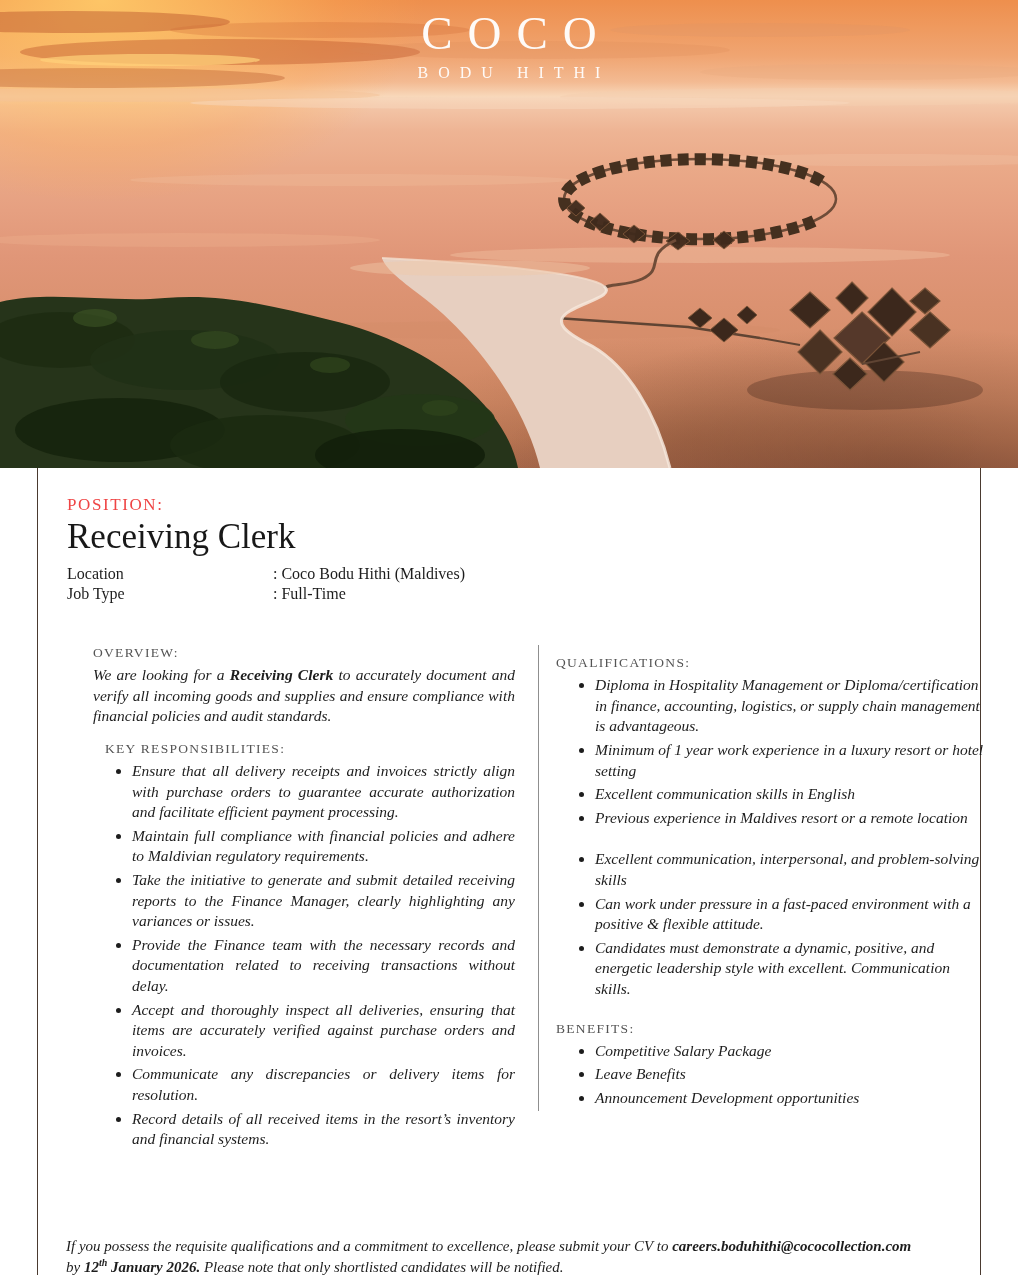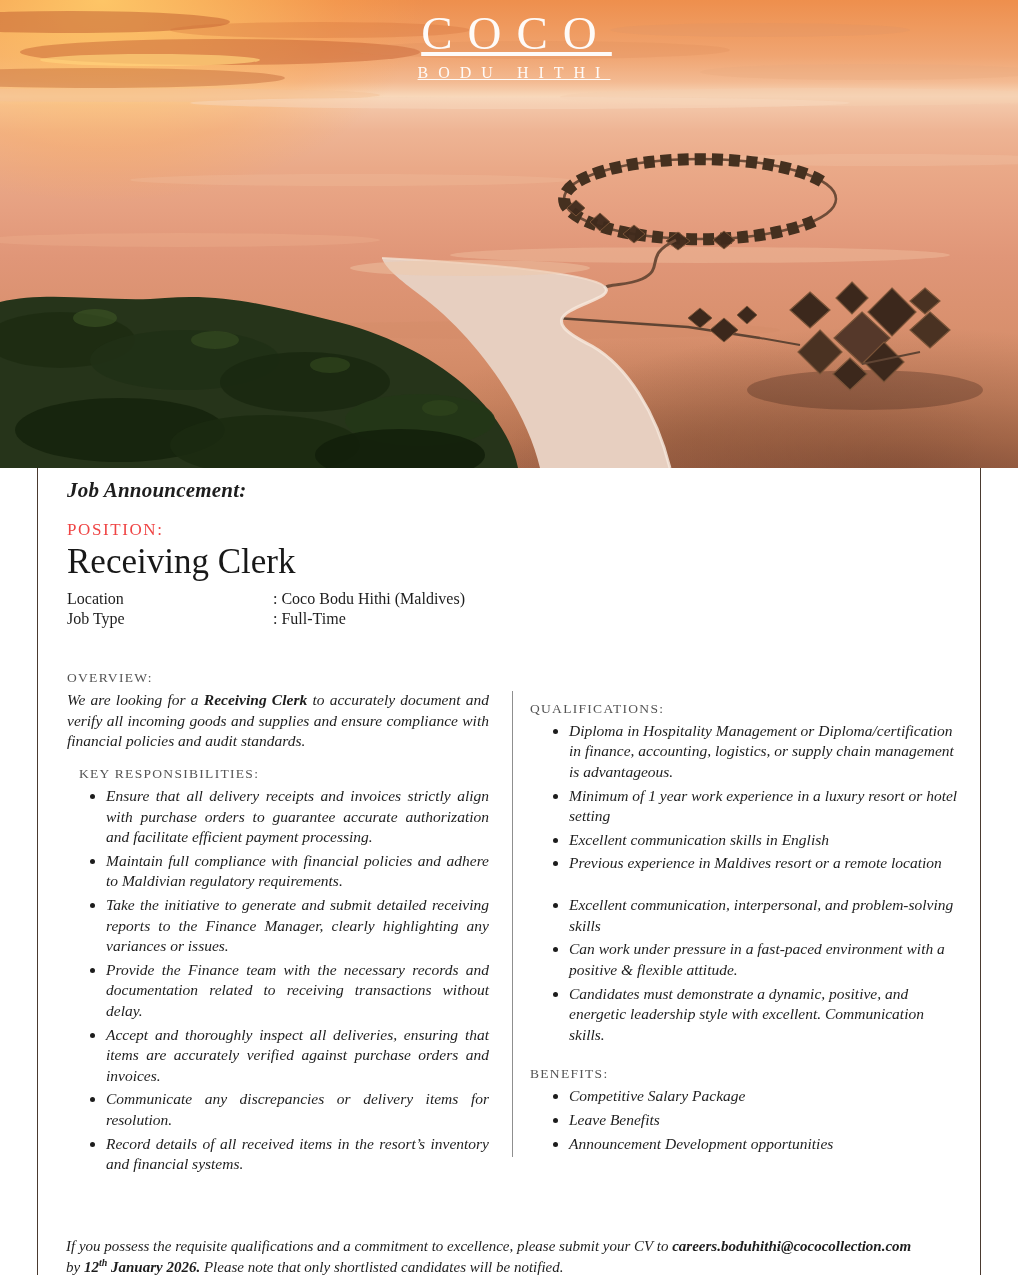--- a/index.html
+++ b/index.html
@@ -12,37 +12,37 @@
     background:
       radial-gradient(ellipse 430px 270px at 10% 0%, rgba(255,203,105,.9), rgba(255,170,80,.30) 55%, rgba(255,170,80,0) 75%),
       radial-gradient(ellipse 560px 210px at 88% 102%, rgba(96,55,36,.50), rgba(96,55,36,0) 72%),
       radial-gradient(ellipse 420px 150px at 68% 94%, rgba(120,70,45,.30), rgba(120,70,45,0) 70%),
       linear-gradient(180deg,
         #ee8f4d 0%, #ef9a5f 6%, #f0a572 12%, #f3ba92 17.5%, #f8d8ba 20.6%,
         #f3c6a8 22.5%, #eeb494 28%, #eaa988 36%, #e6a081 45%, #e09678 55%,
         #db9271 65%, #d68e6b 75%, #cd8662 86%, #bf7a57 94%, #ad6c4e 100%);
   }
   .hero svg { position:absolute; inset:0; display:block; }
-  .logo { position:absolute; top:10px; left:0; width:100%; text-align:center; color:#fff;text-decoration:underline; }
+  .logo { position:absolute; top:10px; left:0; width:100%; text-align:center; color:#fff; }
   .logo .brand { font-size:47px; font-weight:400; letter-spacing:15px; text-indent:15px; line-height:1.0; opacity:.96; }
   .logo .sub   { margin-top:7px; font-size:16px; letter-spacing:10px; text-indent:10px; opacity:.95; }
 
   
   .frame { position:relative; margin:0 37px; width:944px; height:807px;
            border-left:1px solid #4a3a30; border-right:1px solid #4a3a30;
            padding:10px 0 0 29px; }
   .job-heading { font-size:21px; font-weight:bold; font-style:italic; letter-spacing:.2px; }
   .intro { margin-top:9px; font-size:15.5px; font-style:italic; }
   .eyebrow { margin-top:17px; font-size:17px; letter-spacing:1.6px; color:#ef4444; }
   .position-title { margin-top:3px; font-size:35px; line-height:1.1; color:#181818; }
   .details { margin-top:7px; font-size:16px; }
   .detail-row { display:flex; line-height:1.3;gap:20px; }
   .detail-row .lbl { width:186px; }
 
-  .columns { display:flex; margin-top:40px; width:895px; align-items:center; }
+  .columns { display:flex; margin-top:40px; width:895px; align-items:flex-start;margin-left:26px; }
   .col-left  { width:445px; padding-right:23px; }
   .col-right { flex:1; border-left:1px solid #8f8f8f; padding:10px 0 0 17px; }
 
   .sec-heading { font-size:13.5px; letter-spacing:1.3px; color:#545454; margin-bottom:4px; }
   .sec-heading.indent { margin-left:12px; }
   .body-par { font-size:15.5px; font-style:italic; line-height:1.33; text-align:justify; }
   ul.bullets { list-style:disc; padding-left:39px; font-size:15.5px; font-style:italic; line-height:1.33; }
   ul.bullets li { margin-bottom:3px; }
   .col-left ul.bullets { text-align:justify; }
   .gap14 { height:14px; } .gap18 { height:18px; }
@@ -145,21 +145,20 @@
     </svg>
 
     <div class="logo">
       <div class="brand">COCO</div>
       <div class="sub">BODU HITHI</div>
     </div>
   </div>
 
   <div class="frame">
 
-    <div class="job-heading">Job Announcement:</div>
 
     <div class="eyebrow">POSITION:</div>
     <div class="position-title">Receiving Clerk</div>
 
     <div class="details">
       <div class="detail-row">
         <span class="lbl">Location</span>
         <span>: Coco Bodu Hithi (Maldives)</span>
       </div>
       <div class="detail-row">

